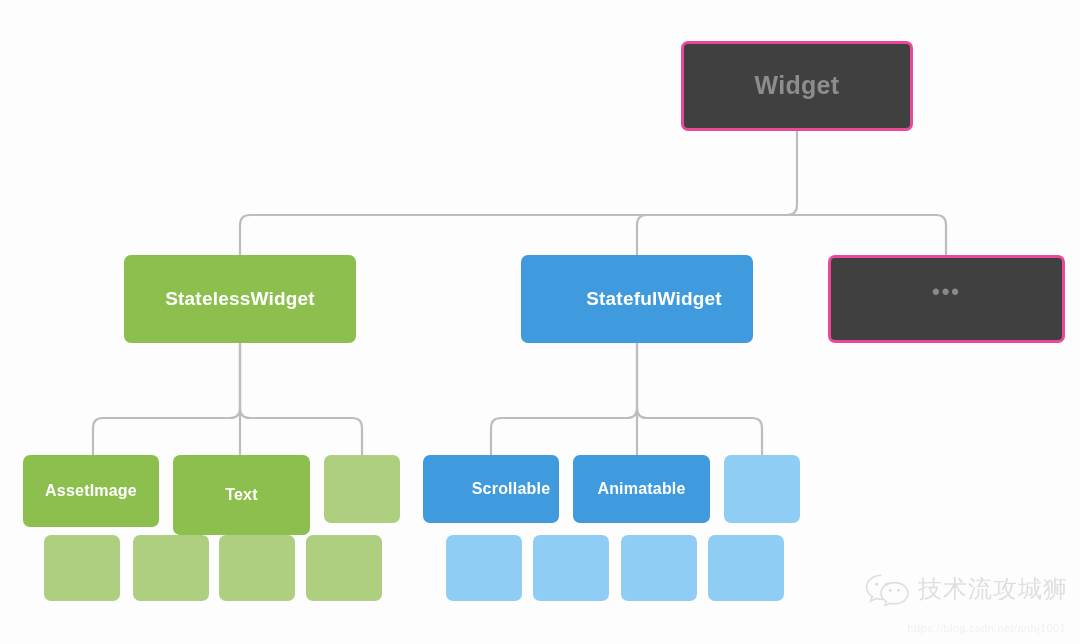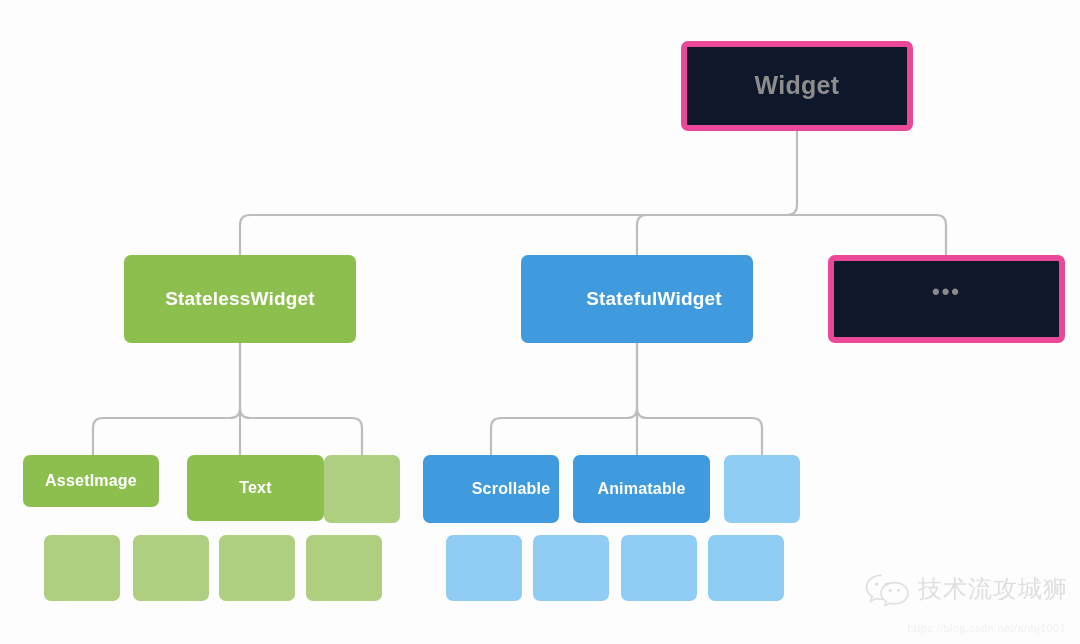--- a/index.html
+++ b/index.html
@@ -31,22 +31,22 @@
     border-radius: 7px;
     text-align: center;
     line-height: 1.1;
   }
   .node-label {
     display: block;
     white-space: nowrap;
   }
   
   .node.neutral {
-    background: #0f172a;
-    border: 6px solid #ec4899;
+    background: #404040;
+    border: 3px solid #ec4899;
     color: #8a8a8a;
   }
   .node.root .node-label {
     font-size: 25px;
     font-weight: bold;
     color: #8d8d8d;
     letter-spacing: 0.3px;
   }
   .node.dots .node-label {
     font-size: 22px;
@@ -150,25 +150,25 @@
   </div>
 
   <div class="node blue lvl2" style="left:521px; top:255px; width:232px; height:88px;padding-left:34px;">
     <span class="node-label">StatefulWidget</span>
   </div>
 
   <div class="node neutral dots" style="left:828px; top:255px; width:237px; height:88px;">
     <span class="node-label">•••</span>
   </div>
 
-  <div class="node green lvl3" style="left:23px; top:455px; width:136px; height:52px;">
+  <div class="node green lvl3" style="left:23px; top:455px; width:136px; height:72px;">
     <span class="node-label">AssetImage</span>
   </div>
 
-  <div class="node green lvl3" style="left:187px; top:455px; width:137px; height:66px;">
+  <div class="node green lvl3" style="left:173px; top:455px; width:137px; height:80px;">
     <span class="node-label">Text</span>
   </div>
 
   <div class="node green-light lvl3" style="left:324px; top:455px; width:76px; height:68px;">
     <span class="node-label"></span>
   </div>
 
   <div class="node blue lvl3" style="left:423px; top:455px; width:136px; height:68px;padding-left:40px;">
     <span class="node-label">Scrollable</span>
   </div>

